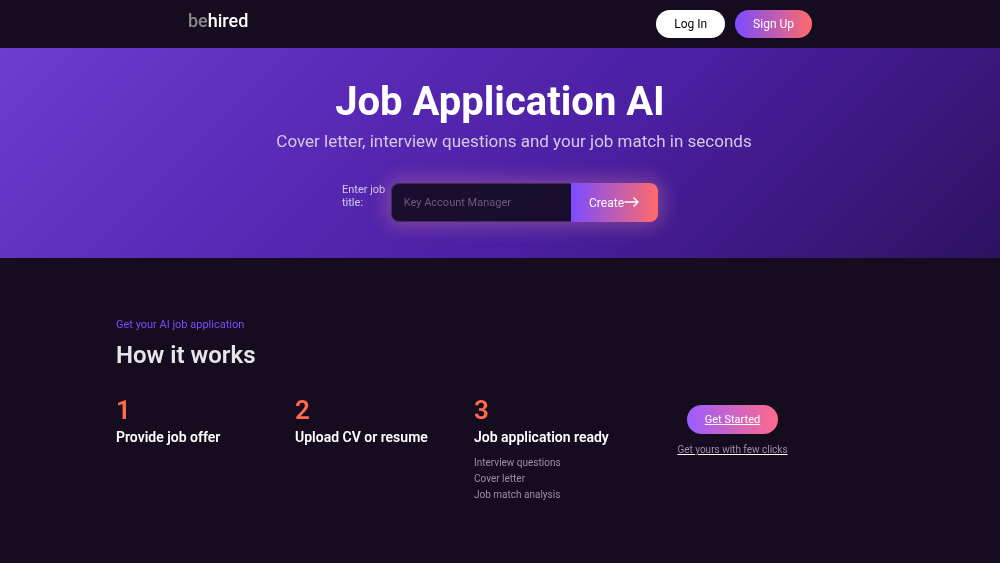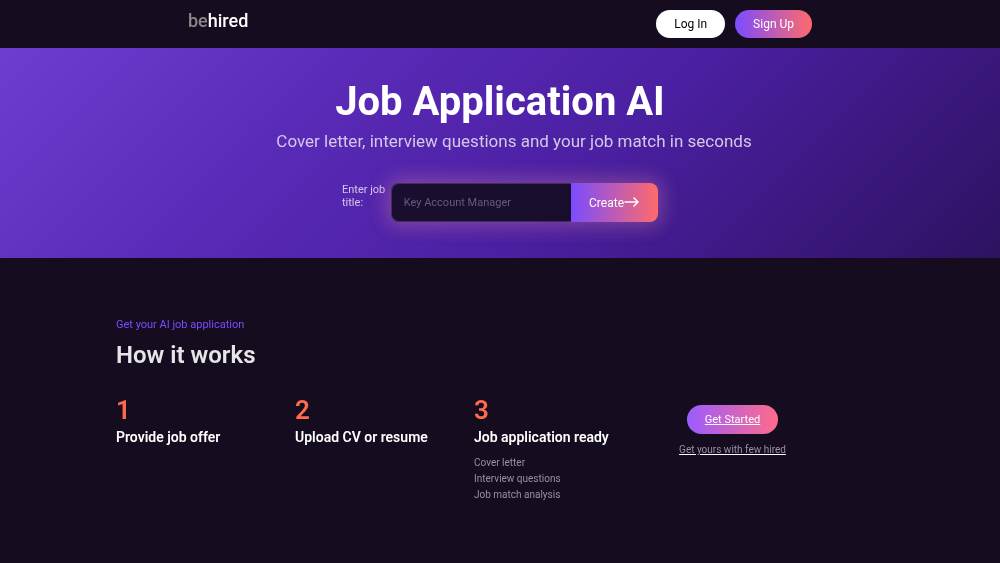--- a/index.html
+++ b/index.html
@@ -225,28 +225,28 @@
       <div class="step-title">Provide job offer</div>
     </div>
     <div class="step">
       <div class="step-num">2</div>
       <div class="step-title">Upload CV or resume</div>
     </div>
     <div class="step">
       <div class="step-num">3</div>
       <div class="step-title">Job application ready</div>
       <div class="step-items">
+        <div>Interview questions</div>
         <div>Cover letter</div>
-        <div>Interview questions</div>
         <div>Job match analysis</div>
       </div>
     </div>
     <div class="step-cta">
       <button class="btn-get-started">Get Started</button>
-      <div class="cta-sub">Get yours with few hired</div>
+      <div class="cta-sub">Get yours with few clicks</div>
     </div>
   </div>
 </div>
 
 <div class="features-section">
   
   
 </div>
 
 </body></html>

